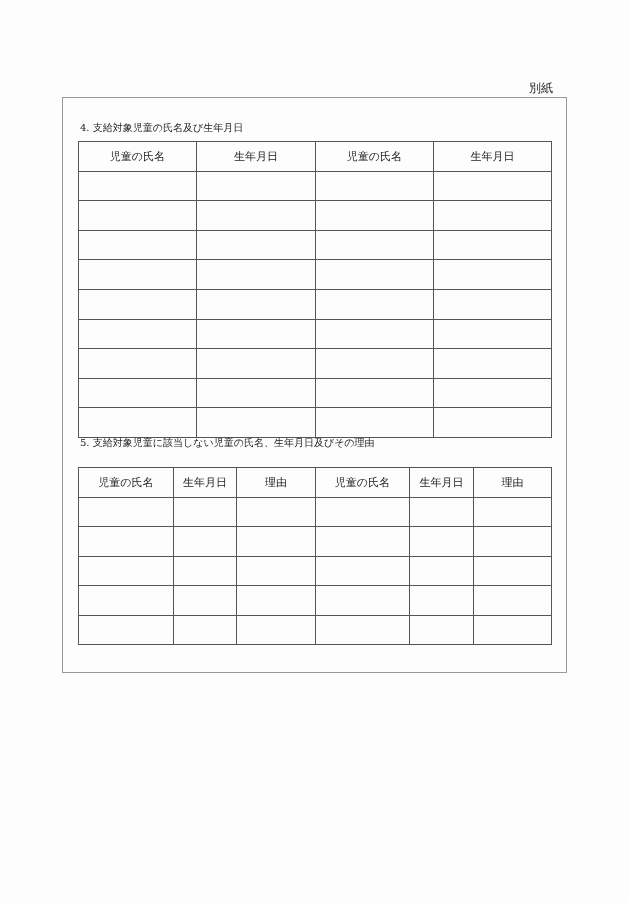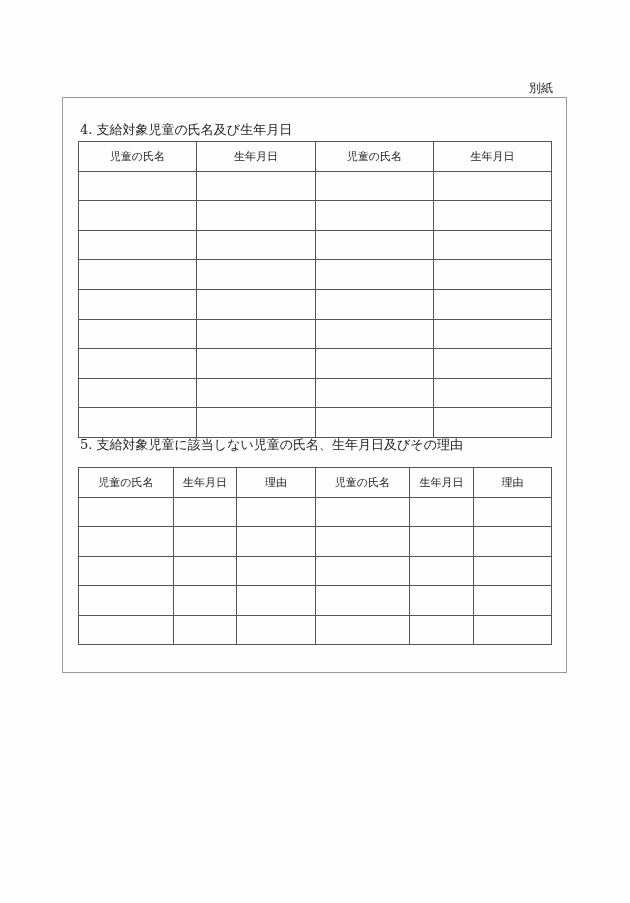--- a/index.html
+++ b/index.html
@@ -1,19 +1,19 @@
 <!DOCTYPE html>
 <html><head>
 <meta charset="utf-8">
 <style>
   html, body { margin:0; padding:0; }
   body { width:630px; height:903px; background:#fdfdfd; position:relative; font-family:"DejaVu Serif", serif; color:#222; }
   .annex { position:absolute; left:529px; top:80px; font-size:12px; }
   .box { position:absolute; left:62px; top:97px; width:505px; height:576px; border:1px solid #999; box-sizing:border-box; }
-  .title { position:absolute; font-size:13px; white-space:nowrap; }
+  .title { position:absolute; font-size:10px; white-space:nowrap; }
   table { position:absolute; border-collapse:collapse; table-layout:fixed; }
   td, th { border:1px solid #555; font-weight:normal; font-size:11px; text-align:center; padding:0; }
   .t1 { left:78px; top:141px; width:473px; }
   .t1 tr { height:29.6px; }
   .t2 { left:78px; top:467px; width:473px; }
   .t2 tr { height:29.5px; }
 </style>
 </head>
 <body>
 

